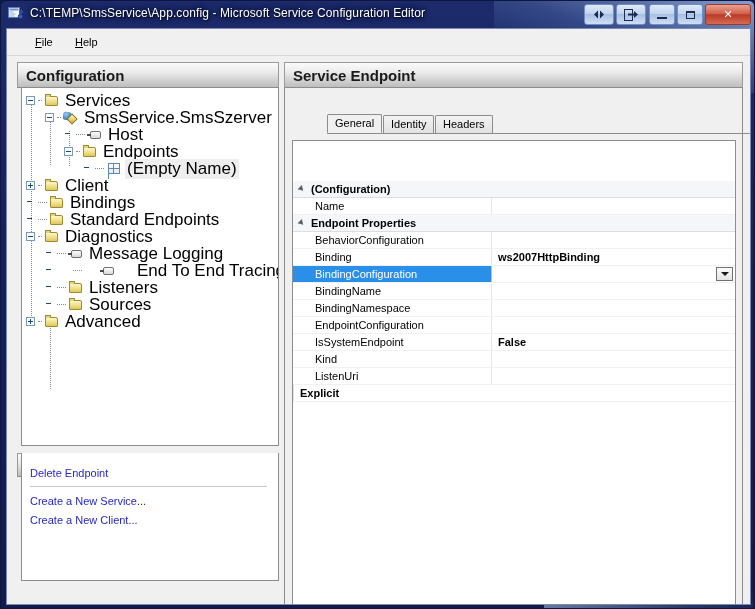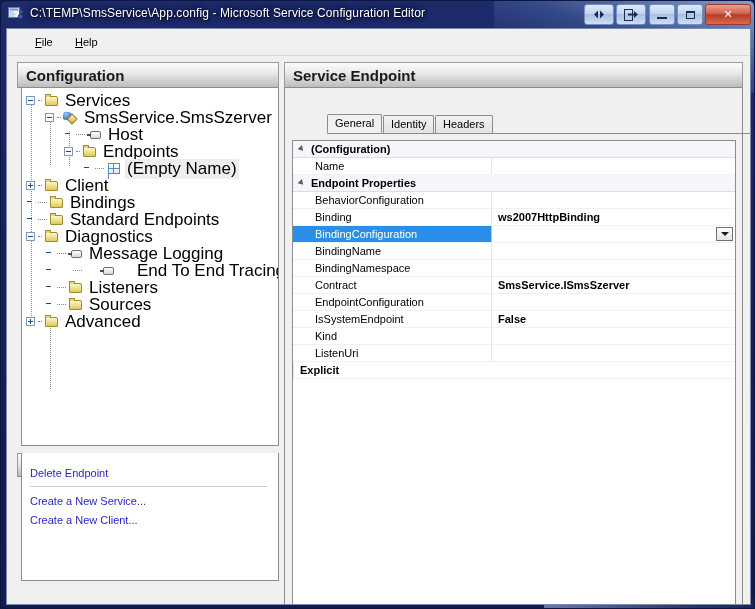--- a/index.html
+++ b/index.html
@@ -384,21 +384,21 @@
   
   #prop-grid {
     position: absolute;
     left: 7px; top: 52px;
     width: 444px; height: 467px;
     background: #fff;
     border: 1px solid #8c8c8c;
     box-sizing: border-box;
     overflow: hidden;
   }
-  .pg-rows { position: relative; }
+  .pg-rows { position: relative; margin-top: 40px; }
   .pgrow {
     position: relative;
     height: 16px;
     display: flex;
     align-items: center;
     font-size: 11px;
     border-bottom: 1px solid #eef1f5;
   }
   .pgrow .pname {
     width: 198px;
@@ -678,24 +678,20 @@
             </div>
             <div class="pgrow">
               <div class="pname">BindingName</div>
               <div class="pval"></div>
             </div>
             <div class="pgrow">
               <div class="pname">BindingNamespace</div>
               <div class="pval"></div>
             </div>
             <div class="pgrow">
-              <div class="pname">Contract</div>
-              <div class="pval">SmsService.ISmsSzerver</div>
-            </div>
-            <div class="pgrow">
               <div class="pname">EndpointConfiguration</div>
               <div class="pval"></div>
             </div>
             <div class="pgrow">
               <div class="pname">IsSystemEndpoint</div>
               <div class="pval">False</div>
             </div>
             <div class="pgrow">
               <div class="pname">Kind</div>
               <div class="pval"></div>

